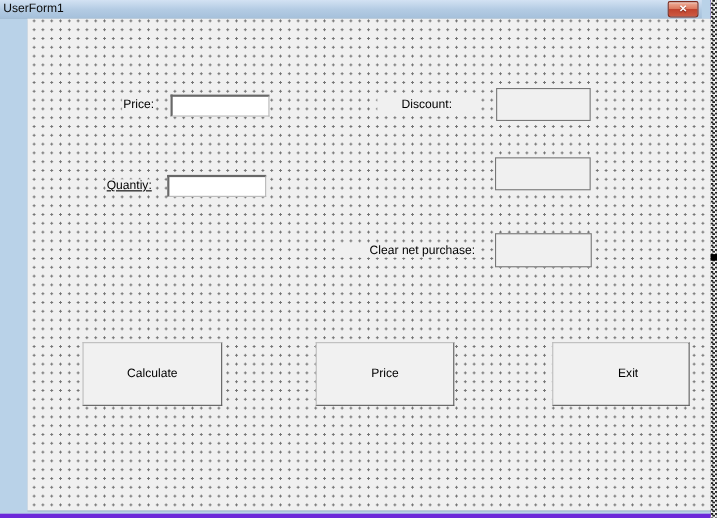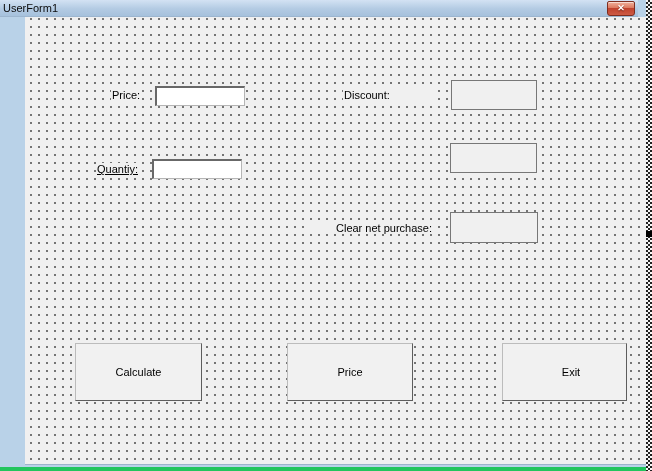--- a/index.html
+++ b/index.html
@@ -1,17 +1,17 @@
 <!DOCTYPE html>
 <html><head>
 <meta charset="utf-8">
 <style>
   * { margin:0; padding:0; box-sizing:border-box; }
   body { background:#ffffff; font-family:"Liberation Sans", sans-serif; }
-  .stage { position:relative; width:652px; height:471px; background:#22c55e; overflow:hidden; }
+  .stage { position:relative; width:652px; height:471px; background:#6d28d9; overflow:hidden; }
 
   
   .window { position:absolute; left:0; top:0; width:646px; height:467px; background:#b9d2e8; }
 
   .titlebar {
     position:absolute; left:0; top:0; width:638px; height:17px;
     background:linear-gradient(#d3e2f3, #b3cbe3 55%, #a6c1dc);
     font-size:11px; line-height:17px; padding-left:3px; color:#0b0b0b;
     border-bottom:1px solid #9db6cf;
   }
@@ -32,40 +32,40 @@
     background-color:#f0f0f0;
     background-image: radial-gradient(circle, #747474 1px, rgba(0,0,0,0) 1.15px);
     background-size:8px 8px; background-position:2px 6px;
     box-shadow: 1px 0 0 #9db3ca, 0 1px 0 #9db3ca;
     margin-left: 25px;
   }
 
   .lbl { position:absolute; font-size:11px; color:#000; white-space:nowrap; background:#f0f0f0; padding:0 1px; }
   #lbl-price    { left:86px;  top:72px; }
   #lbl-quantity { left:71px;  top:146px;text-decoration:underline; }
-  #lbl-discount { left:318px; top:72px;  width:90px;  text-align:left; }
+  #lbl-discount { left:318px; top:72px;  width:90px;  text-align:center; }
   #lbl-net      { left:300px; top:136px; width:108px; text-align:right; }
   #lbl-total    { left:280px; top:205px; width:128px; text-align:right; }
 
   .textbox {
     position:absolute; background:#ffffff; font-size:11px; padding:0 3px;
     border-top:2px solid #686868; border-left:2px solid #686868;
     border-right:1px solid #b5b5b5; border-bottom:1px solid #b5b5b5;
     outline:none; font-family:"Liberation Sans", sans-serif;
   }
   #tb-price    { left:130px; top:69px;  width:90px; height:20px; }
   #tb-quantity { left:127px; top:142px; width:90px; height:20px; }
 
   .display-box { position:absolute; background:#f0f0f0; border:1px solid #777777; font-size:11px; }
   #box-discount { left:426px; top:63px;  width:86px; height:30px; }
   #box-net      { left:425px; top:126px; width:87px; height:30px; }
   #box-total    { left:425px; top:195px; width:88px; height:31px; }
 
   .btn {
-    position:absolute; top:326px; height:58px;
+    position:absolute; top:294px; height:58px;
     background:#f1f1f1; font-size:11px; color:#000;
     border-top:1px solid #bcbcbc; border-left:1px solid #bcbcbc;
     border-right:1px solid #5d5d5d; border-bottom:1px solid #5d5d5d;
     display:flex; align-items:center; justify-content:center;
     font-family:"Liberation Sans", sans-serif; cursor:default;text-align:right;
   }
   #btn-calculate { left:50px;  width:127px; }
   #btn-clear     { left:262px; width:126px; }
   #btn-exit      { left:477px; width:125px;padding-left:13px; }
 

